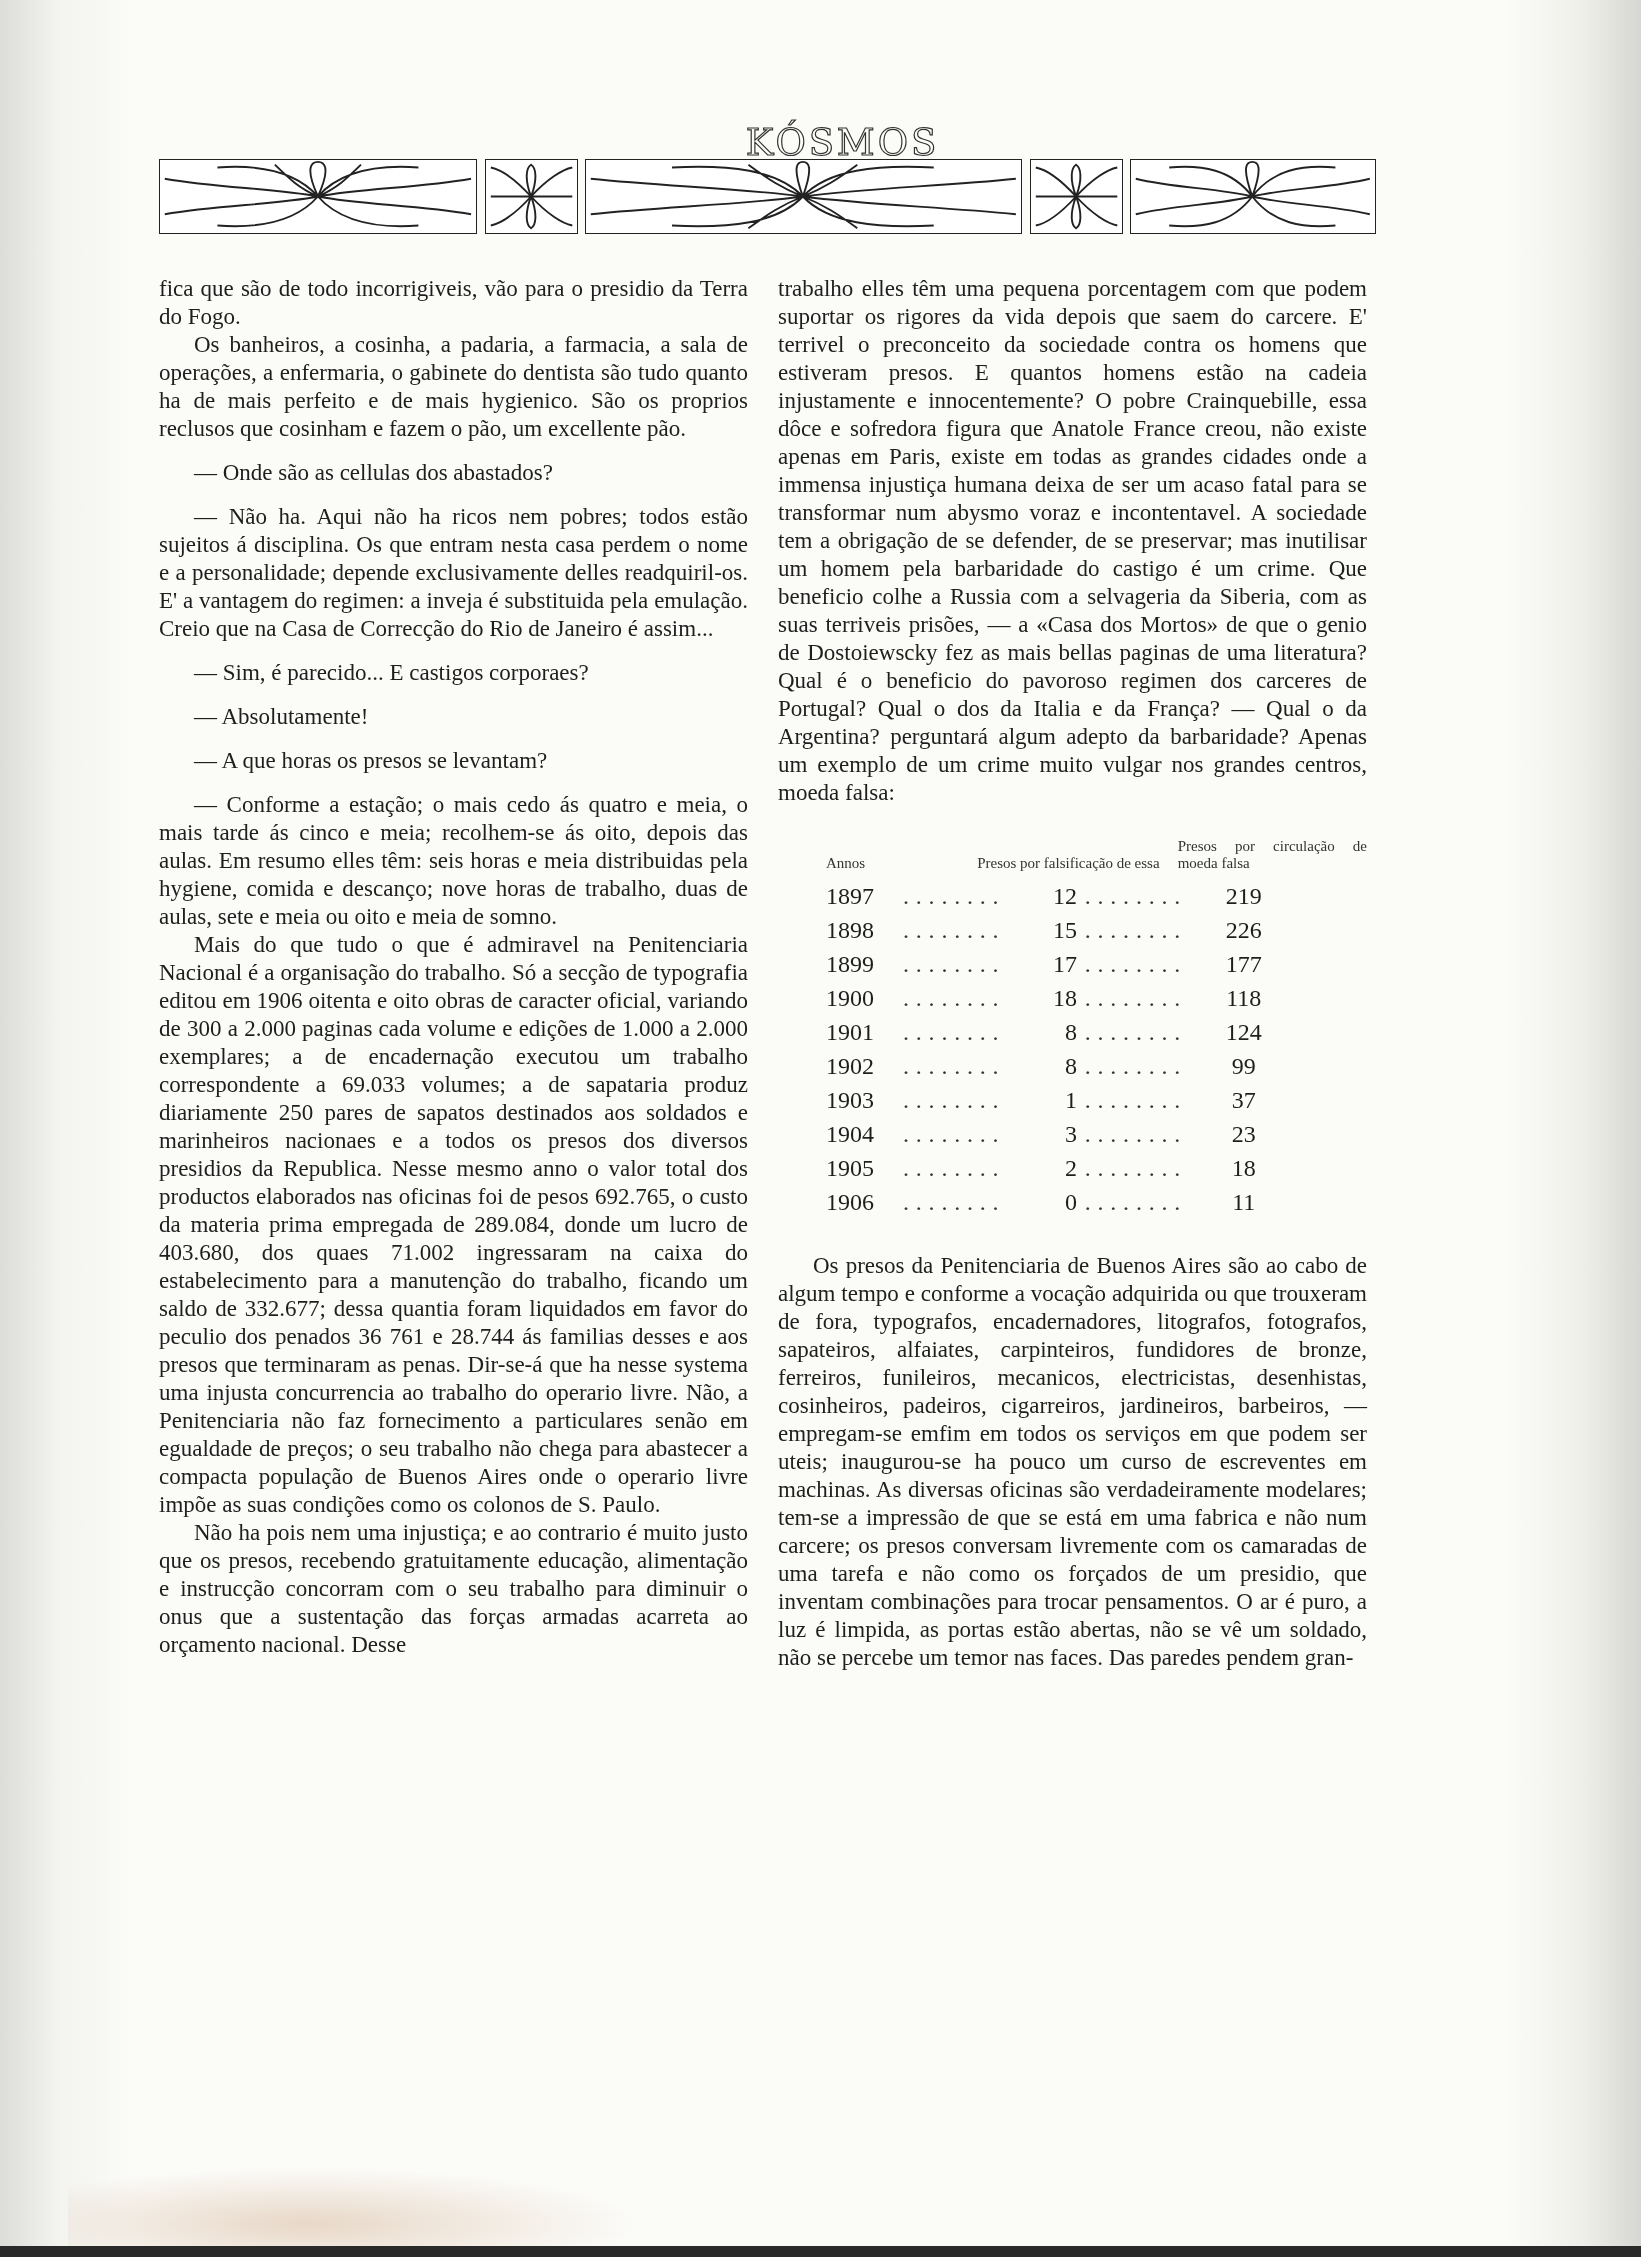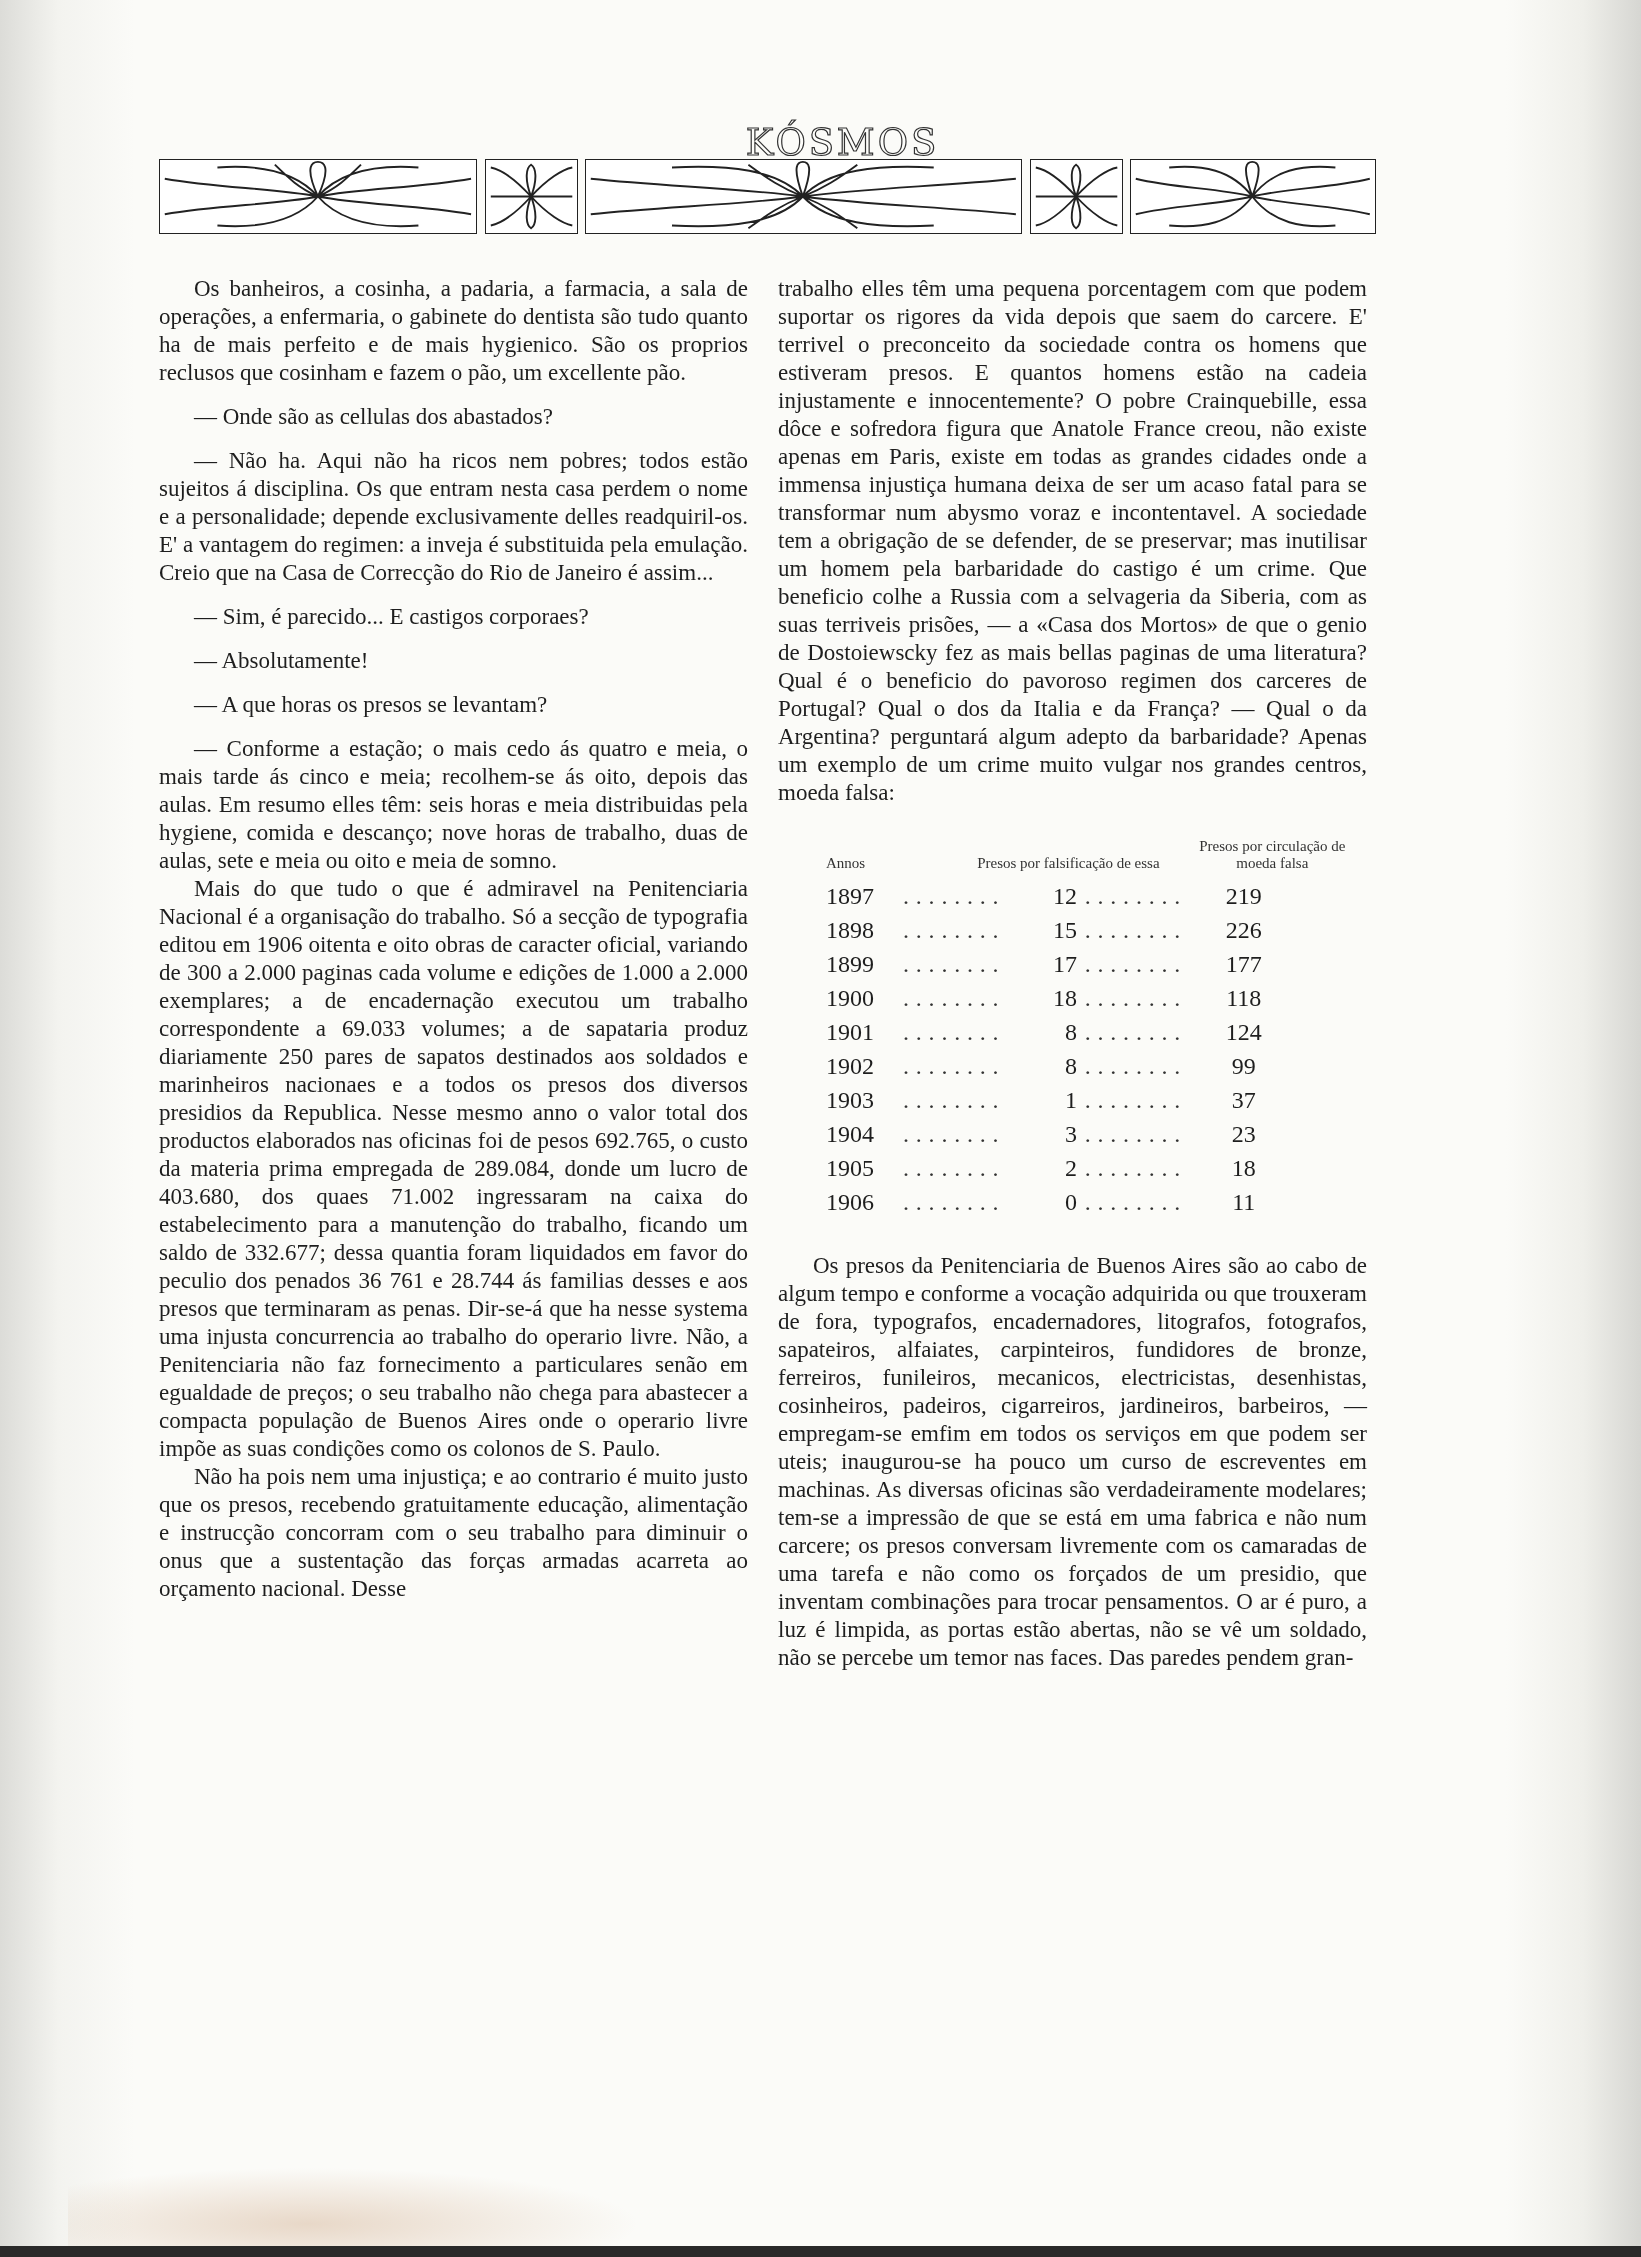--- a/index.html
+++ b/index.html
@@ -41,21 +41,21 @@
   }
   .col-left { left: 159px; }
   .col-right { left: 778px; }
   .col p { margin: 0; text-indent: 35px; }
   .col p.noindent { text-indent: 0; }
   .col p.dialog { text-indent: 35px; margin-top: 16px; }
   .table-block { margin: 31px 0 33px 0; font-size: 22px; }
   .thead { display: flex; align-items: flex-end; font-size: 15px; line-height: 17.4px; color: #333; margin-bottom: 5.8px; }
   .thead .h-year { width: 116px; text-align: left; padding-left: 48px; }
   .thead .h-c1 { width: 203px; text-align: center; margin-left: 29px; }
-  .thead .h-c2 { width: 193px; text-align: center; margin-left: 9.7px; }
+  .thead .h-c2 { width: 193px; margin-left: 9.7px; }
   .trow { display: flex; height: 34px; align-items: center; font-size: 24px; }
   .trow .y { width: 77px; padding-left: 48px; }
   .trow .dots1 { width: 135px; letter-spacing: 6.8px; color: #333; overflow: hidden; white-space: nowrap; }
   .trow .v1 { width: 39px; text-align: right; }
   .trow .dots2 { width: 135px; letter-spacing: 6.8px; color: #333; overflow: hidden; white-space: nowrap; padding-left: 7.7px; }
   .trow .v2 { width: 48px; text-align: center; }
 </style>
 </head>
 <body>
 
@@ -99,20 +99,21 @@
   <div class="orn" style="width:246px">
     <svg viewBox="0 0 255 78" preserveAspectRatio="none">
         <g fill="none" stroke="#222" stroke-width="2">
       <path d="M127 39 C105 10 75 5 40 8 M127 39 C149 10 179 5 214 8 M127 39 C115 5 122 2 127 2 C132 2 139 5 127 39 M127 39 C105 68 75 73 40 70 M127 39 C149 68 179 73 214 70 M127 39 C90 30 45 30 5 20 M127 39 C164 30 209 30 250 20 M127 39 C90 48 45 48 5 58 M127 39 C164 48 209 48 250 58"></path>
     </g>
       </svg>
   </div>
 </div>
 
 <div class="col col-left">
+  <p class="noindent">fica que são de todo incorrigiveis, vão para o presidio da Terra do Fogo.</p>
   <p>Os banheiros, a cosinha, a padaria, a farmacia, a sala de operações, a enfermaria, o gabinete do dentista são tudo quanto ha de mais perfeito e de mais hygienico. São os proprios reclusos que cosinham e fazem o pão, um excellente pão.</p>
   <p class="dialog">— Onde são as cellulas dos abastados?</p>
   <p class="dialog">— Não ha. Aqui não ha ricos nem pobres; todos estão sujeitos á disciplina. Os que entram nesta casa perdem o nome e a personalidade; depende exclusivamente delles readquiril-os. E' a vantagem do regimen: a inveja é substituida pela emulação. Creio que na Casa de Correcção do Rio de Janeiro é assim...</p>
   <p class="dialog">— Sim, é parecido... E castigos corporaes?</p>
   <p class="dialog">— Absolutamente!</p>
   <p class="dialog">— A que horas os presos se levantam?</p>
   <p class="dialog">— Conforme a estação; o mais cedo ás quatro e meia, o mais tarde ás cinco e meia; recolhem-se ás oito, depois das aulas. Em resumo elles têm: seis horas e meia distribuidas pela hygiene, comida e descanço; nove horas de trabalho, duas de aulas, sete e meia ou oito e meia de somno.</p>
   <p>Mais do que tudo o que é admiravel na Penitenciaria Nacional é a organisação do trabalho. Só a secção de typografia editou em 1906 oitenta e oito obras de caracter oficial, variando de 300 a 2.000 paginas cada volume e edições de 1.000 a 2.000 exemplares; a de encadernação executou um trabalho correspondente a 69.033 volumes; a de sapataria produz diariamente 250 pares de sapatos destinados aos soldados e marinheiros nacionaes e a todos os presos dos diversos presidios da Republica. Nesse mesmo anno o valor total dos productos elaborados nas oficinas foi de pesos 692.765, o custo da materia prima empregada de 289.084, donde um lucro de 403.680, dos quaes 71.002 ingressaram na caixa do estabelecimento para a manutenção do trabalho, ficando um saldo de 332.677; dessa quantia foram liquidados em favor do peculio dos penados 36 761 e 28.744 ás familias desses e aos presos que terminaram as penas. Dir-se-á que ha nesse systema uma injusta concurrencia ao trabalho do operario livre. Não, a Penitenciaria não faz fornecimento a particulares senão em egualdade de preços; o seu trabalho não chega para abastecer a compacta população de Buenos Aires onde o operario livre impõe as suas condições como os colonos de S. Paulo.</p>
   <p>Não ha pois nem uma injustiça; e ao contrario é muito justo que os presos, recebendo gratuitamente educação, alimentação e instrucção concorram com o seu trabalho para diminuir o onus que a sustentação das forças armadas acarreta ao orçamento nacional. Desse</p>
 </div>

